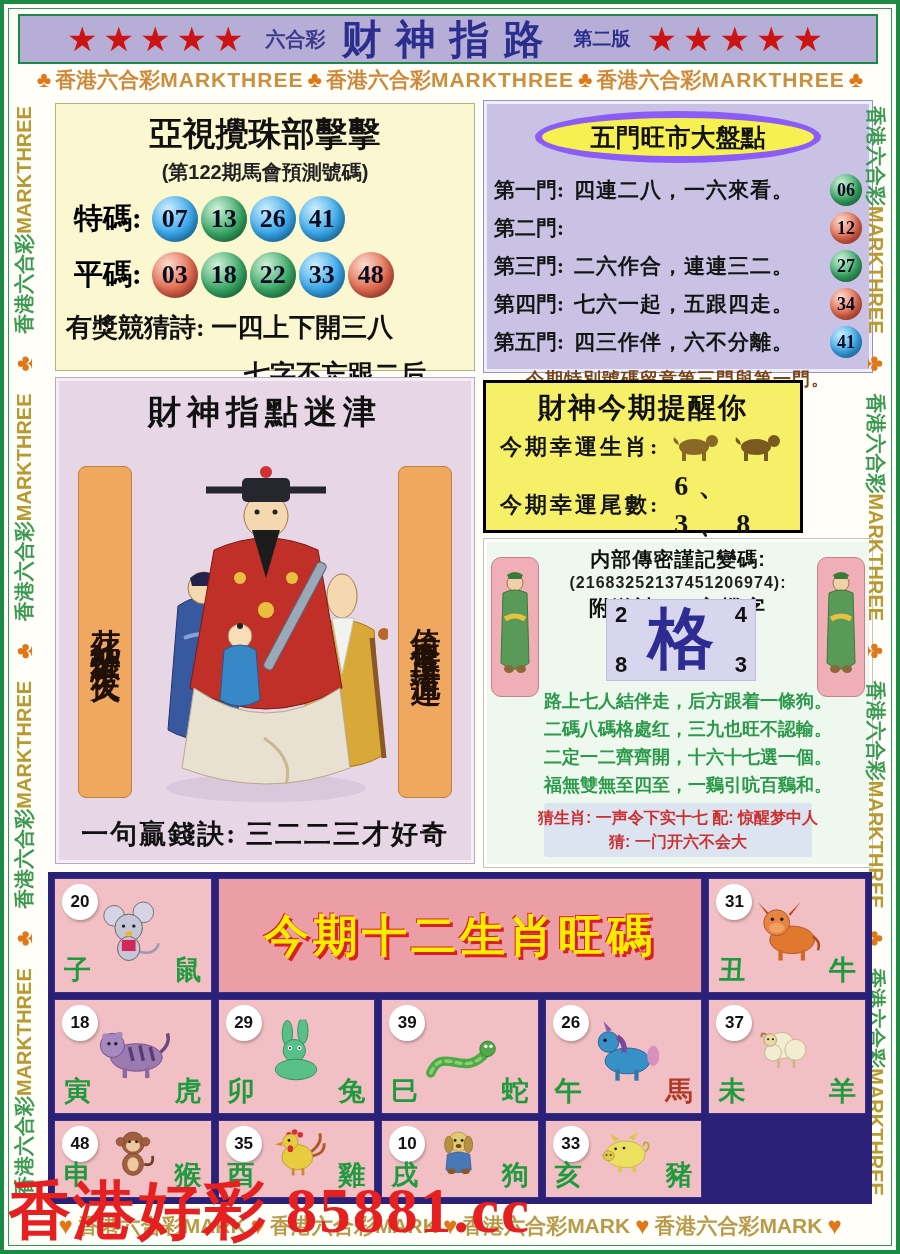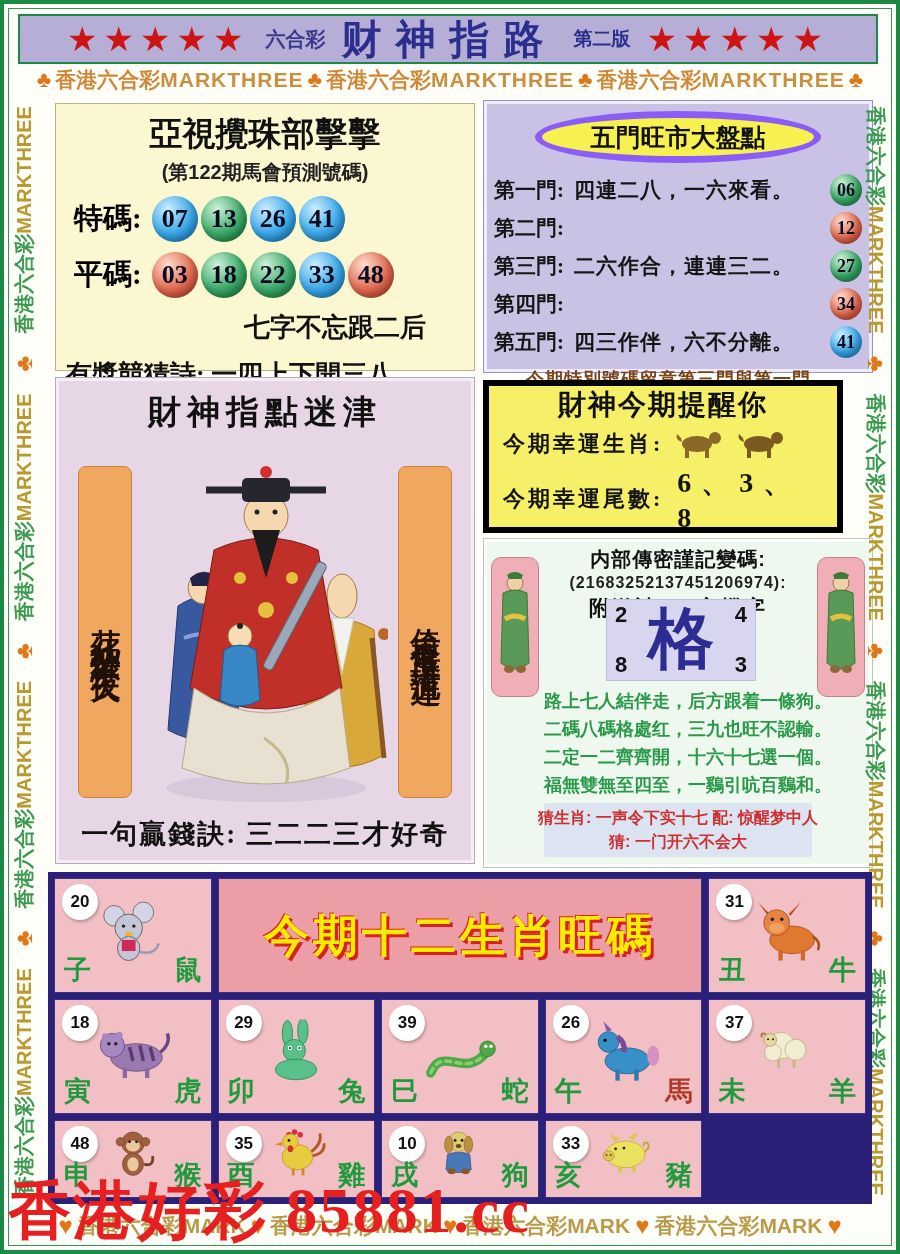--- a/index.html
+++ b/index.html
@@ -74,21 +74,21 @@
   .couplet{position:absolute;width:52px;height:330px;background:#f0a860;border:1px solid #c8803a;border-radius:8px;
     writing-mode:vertical-rl;text-orientation:upright;display:flex;align-items:center;justify-content:center;
     font-size:30px;font-weight:bold;font-family:"Liberation Serif",serif;color:#201008;letter-spacing:8px;}
   .couplet.l{left:22px;top:88px;}
   .couplet.r{right:22px;top:88px;}
   .deity{position:absolute;left:88px;top:60px;}
   .boxC .win{position:absolute;left:0;right:0;top:438px;text-align:center;font-size:27px;font-weight:bold;
     font-family:"Liberation Serif",serif;color:#111;letter-spacing:2px;}
 
   
-  .boxD{left:483px;top:380px;width:360px;height:153px;background:#f6ef68;border:6px solid #000000;padding:0 14px;}
+  .boxD{left:483px;top:380px;width:320px;height:153px;background:#f6ef68;border:3px solid #000000;padding:6px 14px;}
   .boxD .t{text-align:center;font-size:28px;font-weight:bold;font-family:"Liberation Serif",serif;color:#111;letter-spacing:2px;}
   .boxD .row{display:flex;align-items:center;margin-top:4px;font-size:22px;font-weight:bold;font-family:"Liberation Serif",serif;color:#151515;}
   .boxD .row .lbl{letter-spacing:3px;white-space:nowrap;}
   .boxD .tailv{font-size:28px;letter-spacing:10px;margin-left:14px;}
   .boxD .zico{margin-left:10px;}
 
   
   .boxE{left:483px;top:538px;width:390px;height:330px;background:#eef8ee;border:1px solid #bcc8bc;
     box-shadow:inset 0 0 0 3px #ffffff;}
   .pinkcard{position:absolute;width:46px;height:138px;background:#f0aeb6;border:1px solid #c8808c;border-radius:10px;
@@ -347,42 +347,43 @@
       <span class="ball ball-lg ball-blue">41</span>
     </div>
     <div class="ball-row">
       <span class="lbl">平碼:</span>
       <span class="ball ball-lg ball-red">03</span>
       <span class="ball ball-lg ball-green">18</span>
       <span class="ball ball-lg ball-green">22</span>
       <span class="ball ball-lg ball-blue">33</span>
       <span class="ball ball-lg ball-red">48</span>
     </div>
+    <div class="poem"><span>有獎競猜詩:</span> <span>一四上下開三八</span></div>
     <div class="poem poem2">七字不忘跟二后</div>
-    <div class="poem"><span>有獎競猜詩:</span> <span>一四上下開三八</span></div>
   </div>
 
   <div class="box boxB">
     <div class="oval">五門旺市大盤點</div>
     <div class="row">
       <span class="lbl">第一門:</span>
         <span class="txt">四連二八，一六來看。</span>
       <span class="ball ball-sm ball-green">06</span>
     </div>
     <div class="row">
       <span class="lbl">第二門:</span>
       <span class="ball ball-sm ball-red">12</span>
     </div>
     <div class="row">
       <span class="lbl">第三門:</span>
         <span class="txt">二六作合，連連三二。</span>
       <span class="ball ball-sm ball-green">27</span>
     </div>
     <div class="row">
       <span class="lbl">第四門:</span>
+        <span class="txt">七六一起，五跟四走。</span>
       <span class="ball ball-sm ball-red">34</span>
     </div>
     <div class="row">
       <span class="lbl">第五門:</span>
         <span class="txt">四三作伴，六不分離。</span>
       <span class="ball ball-sm ball-blue">41</span>
     </div>
     <div class="ft">今期特別號碼留意第三門與第一門。</div>
   </div>
 

